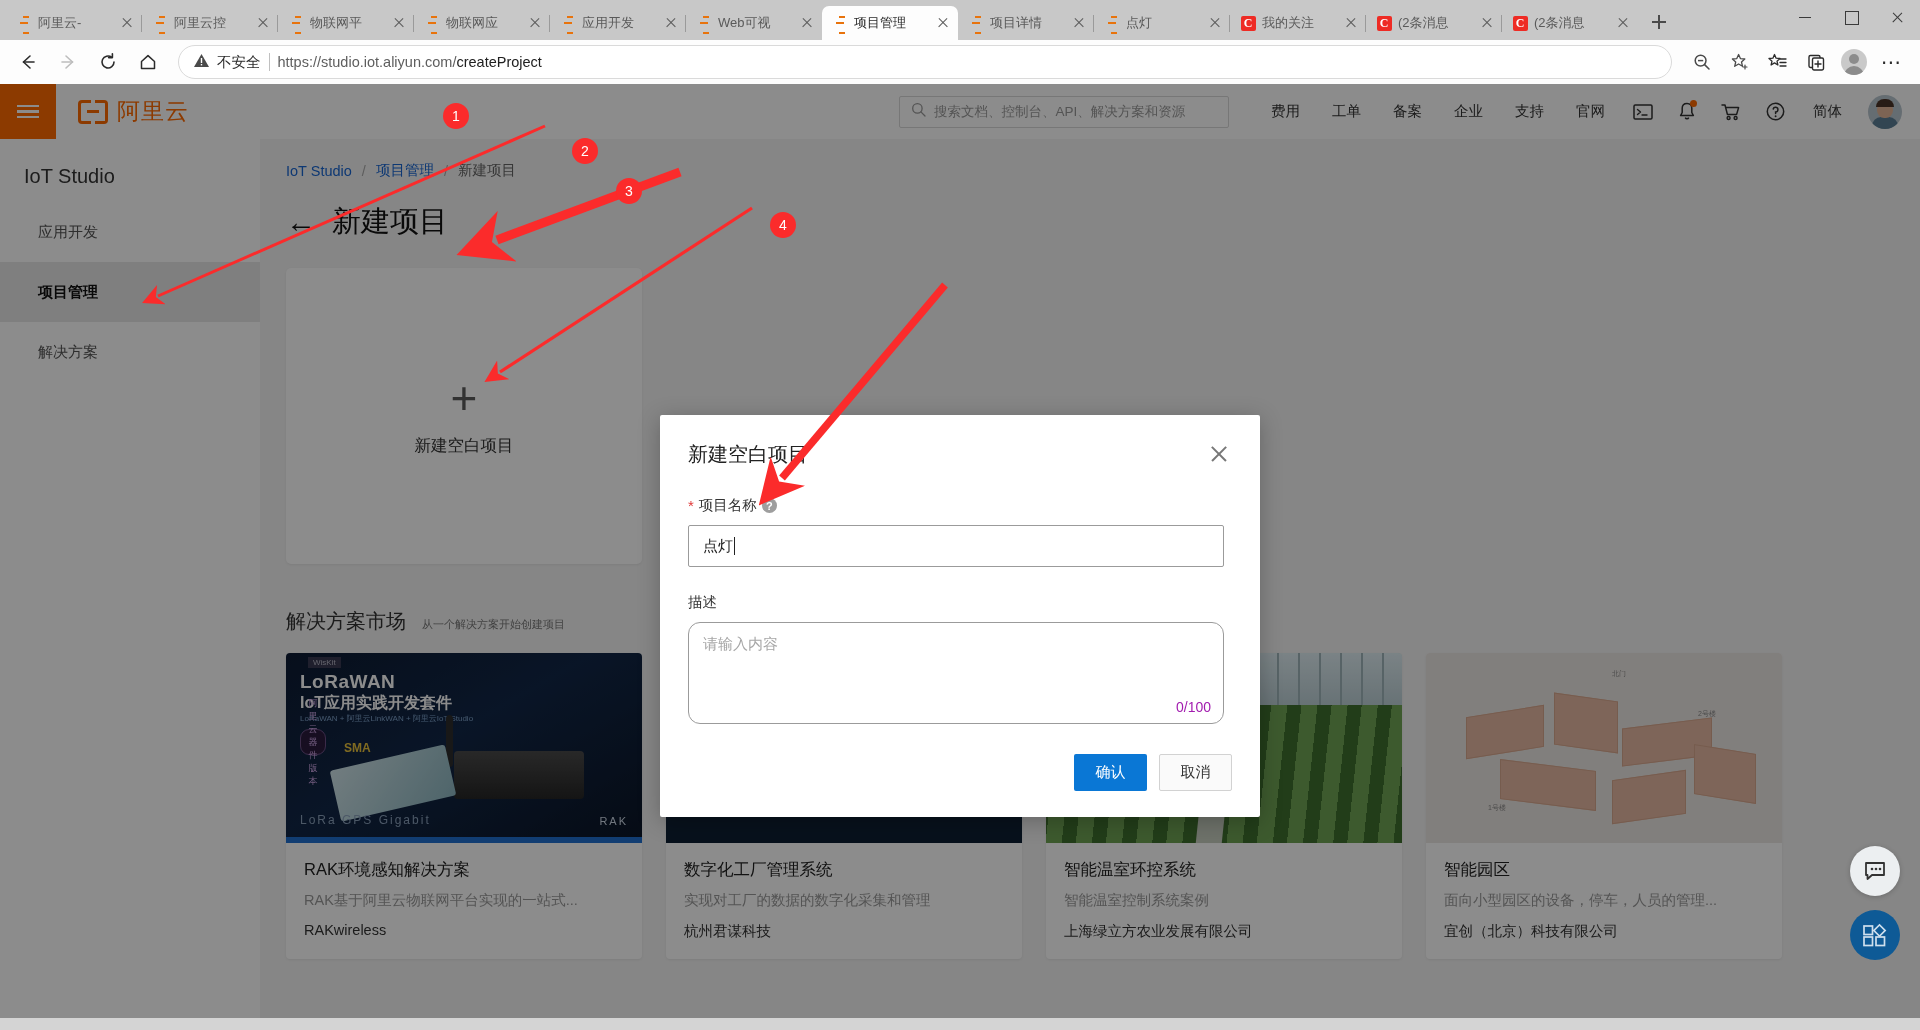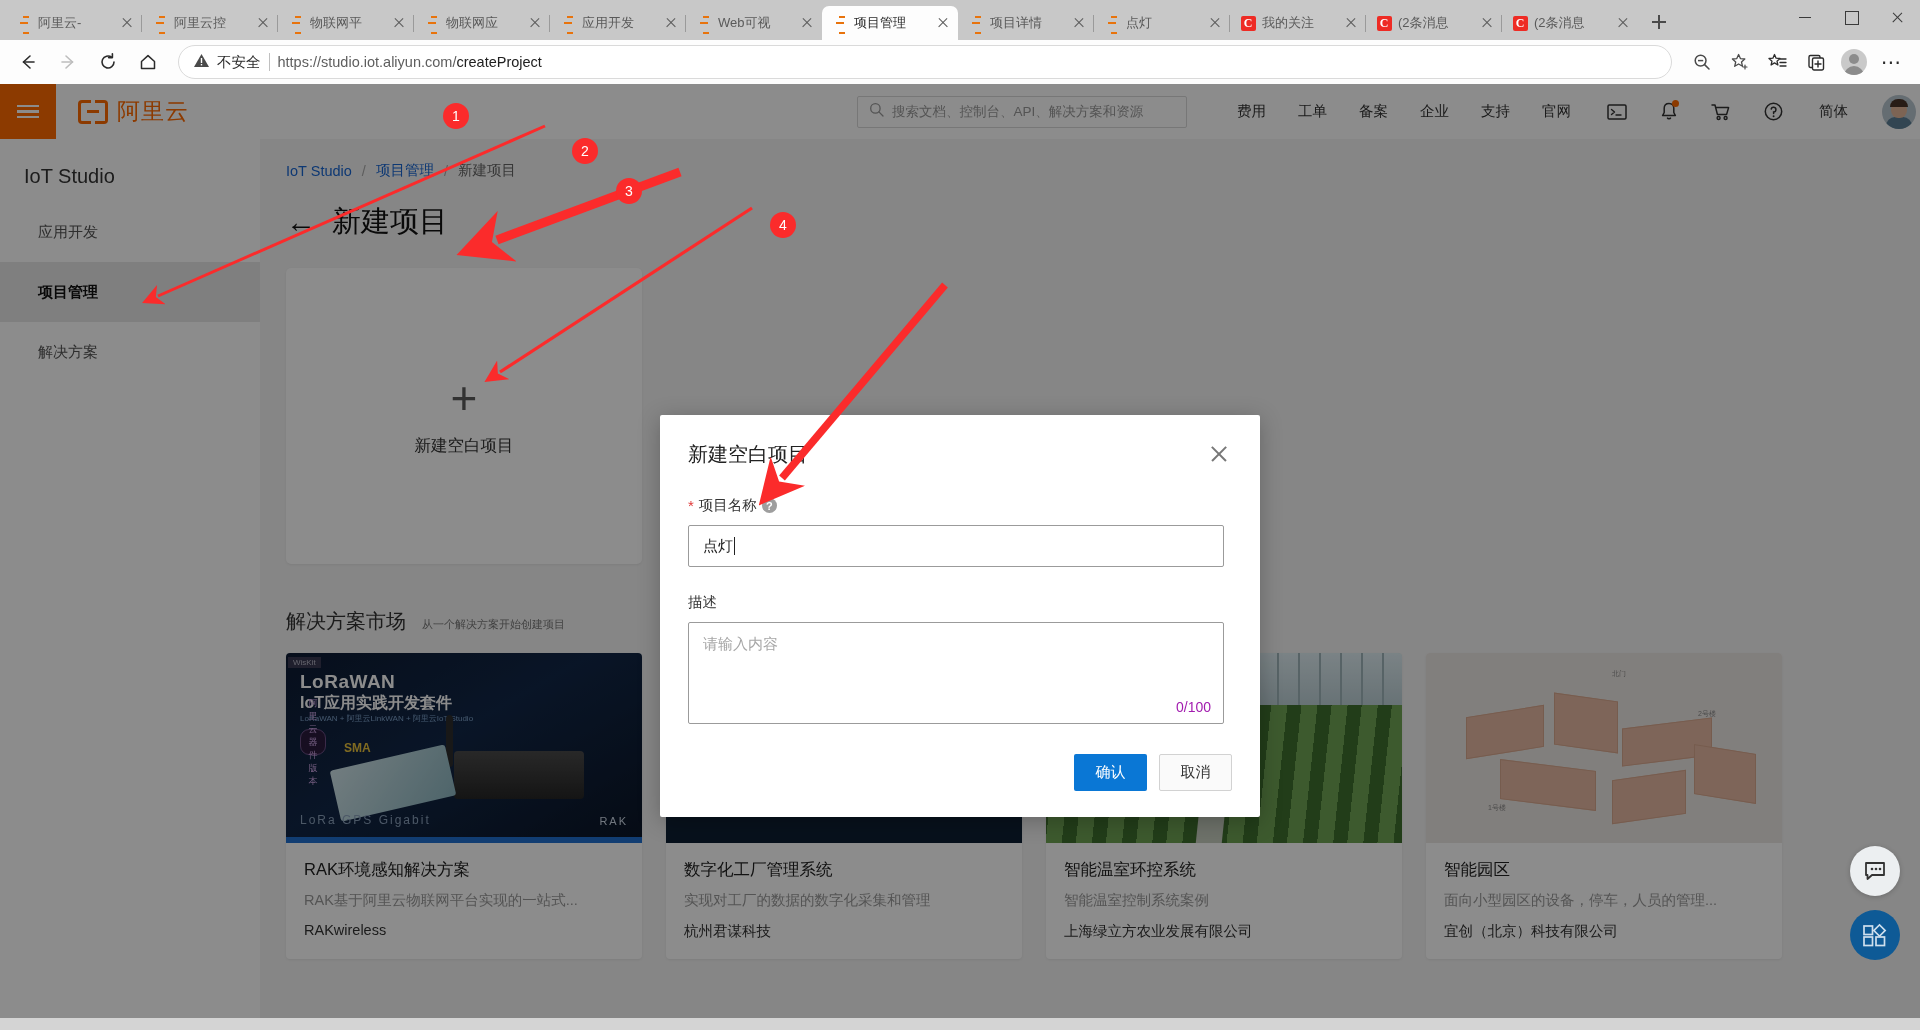--- a/index.html
+++ b/index.html
@@ -109,21 +109,21 @@
   .hamburger span { display:block;width:22px;height:2.4px;background:#fff;margin:3px 0; }
   .brand { display:flex; align-items:center; gap:9px; padding-left:22px; }
   .brand-mark { width:30px; height:24px; position:relative; }
   .brand-mark .lb, .brand-mark .rb {
     position:absolute; top:0; width:13px; height:24px; border:3px solid #ff6a00;
   }
   .brand-mark .lb { left:0; border-right:none; border-radius:4px 0 0 4px; }
   .brand-mark .rb { right:0; border-left:none; border-radius:0 4px 4px 0; }
   .brand-mark .bar { position:absolute; left:9px; top:10.5px; width:12px; height:3px; background:#ff6a00; }
   .brand-text { font-size:23px; color:#ff6a00; letter-spacing:1px; }
-  .hdr-right { margin-left:auto; display:flex; align-items:center; gap:8px; padding-right:4px; }
+  .hdr-right { margin-left:auto; display:flex; align-items:center; gap:0; padding-right:18px; }
   .hdr-search {
     width: 330px; height:32px; border:1px solid #d9d9d9; border-radius:2px;
     display:flex; align-items:center; gap:8px; padding:0 11px; margin-right:26px;
   }
   .hdr-search-ph { font-size:13.5px; color:#9a9a9a; white-space:nowrap; }
   .hdr-link { font-size:14.5px; color:#333; padding:0 16px; white-space:nowrap; }
   .hdr-ico { width:44px; height:32px; display:flex; align-items:center; justify-content:center; position:relative; color:#333; }
   .hdr-dot { position:absolute; top:4px; right:12px; width:7px;height:7px;border-radius:50%;background:#ff6a00; }
   .hdr-avatar { width:34px;height:34px;border-radius:50%;overflow:hidden;margin-left:10px;background:#b9c6cf;position:relative; }
   .hdr-avatar .face { position:absolute; left:9px; top:6px; width:16px;height:17px;border-radius:50% 50% 45% 45%; background:#e3b79a; }
@@ -171,21 +171,21 @@
   .card-name { font-size:16.5px; color:#222; margin-bottom:10px; }
   .card-desc { font-size:14.5px; color:#9a9a9a; white-space:nowrap; overflow:hidden; text-overflow:ellipsis; margin-bottom:12px; }
   .card-org { font-size:14.5px; color:#333; }
 
   
   .art-rak { background: linear-gradient(150deg,#0d1b33,#122747 45%,#0a1526); }
   .art-rak .t1 { position:absolute; left:14px; top:18px; font-size:19px; font-weight:bold; color:#fff; letter-spacing:.5px;}
   .art-rak .t2 { position:absolute; left:14px; top:40px; font-size:16px; font-weight:bold; color:#fff; }
   .art-rak .t3 { position:absolute; left:14px; top:60px; font-size:8px; color:#7da0c8; }
   .art-rak .badge { position:absolute; left:14px; top:76px; font-size:9px; color:#cfa6e6; border:1px solid #6c4f86; border-radius:9px; padding:2px 8px; background:#2a1a3d;}
-  .art-rak .kit { position:absolute; left:2px; top:4px; font-size:8px; color:#b8b8c8; background:#3a3a52; padding:1px 5px; }
+  .art-rak .kit { position:absolute; left:22px; top:4px; font-size:8px; color:#b8b8c8; background:#3a3a52; padding:1px 5px; }
   .art-rak .dev1 { position:absolute; left:48px; top:104px; width:118px; height:52px; background:linear-gradient(135deg,#cfe3e8,#8fb8c2); transform: rotate(-13deg); border-radius:3px; }
   .art-rak .dev2 { position:absolute; left:168px; top:98px; width:130px; height:48px; background:linear-gradient(180deg,#4a4a4a,#262626); border-radius:4px; }
   .art-rak .ant  { position:absolute; left:160px; top:62px; width:7px; height:52px; background:#2d2d2d; border-radius:4px; }
   .art-rak .sma  { position:absolute; left:58px; top:88px; font-size:12px; font-weight:bold; color:#e8c23c; }
   .art-rak .foot { position:absolute; left:14px; bottom:16px; font-size:12px; color:#8aa0bb; letter-spacing:2px; }
   .art-rak .rak  { position:absolute; right:14px; bottom:16px; font-size:11px; color:#cdd8e6; letter-spacing:2px; }
   .art-rak .bluebar { position:absolute; left:0; bottom:0; width:100%; height:6px; background:#1f6fd0; }
 
   .art-factory { background:linear-gradient(160deg,#0a1a2e,#17395e 40%,#0c2138); }
   .art-factory .sky { position:absolute; inset:0; background:linear-gradient(180deg,#123050,#2a5d8f 60%,#16304f); }
@@ -227,21 +227,21 @@
     width:15px;height:15px;border-radius:50%;background:#9e9e9e;color:#fff;font-size:11px;
     display:inline-flex; align-items:center; justify-content:center; font-weight:bold;
   }
   .txtinput {
     width:536px; height:42px; border:1px solid #9b9b9b; border-radius:2px;
     display:flex; align-items:center; padding:0 14px; font-size:15px; color:#222; position:relative;
   }
   .caret { display:inline-block; width:1px; height:18px; background:#222; margin-left:1px; }
   .field-label2 { font-size:14.5px; color:#333; margin: 26px 0 10px 0; }
   .txtarea {
-    width:536px; height:102px; border:1px solid #9b9b9b; border-radius:2px; padding:12px 14px;
+    width:536px; height:102px; border:1px solid #9b9b9b; border-radius:12px; padding:12px 14px;
     position:relative;
   }
   .ta-ph { font-size:15px; color:#a6a6a6; }
   .ta-count { position:absolute; right:12px; bottom:8px; font-size:14px; color:#a21caf;margin-top:32px; }
   .modal-foot { display:flex; justify-content:flex-end; gap:12px; padding: 30px 28px 26px 28px; }
   .btn { height:37px; min-width:73px; border-radius:2px; font-size:15px; display:flex; align-items:center; justify-content:center; }
   .btn-primary { background:#0a77d5; color:#fff; }
   .btn-default { background:#fafafa; color:#333; border:1px solid #d2d2d2; }
 
   

